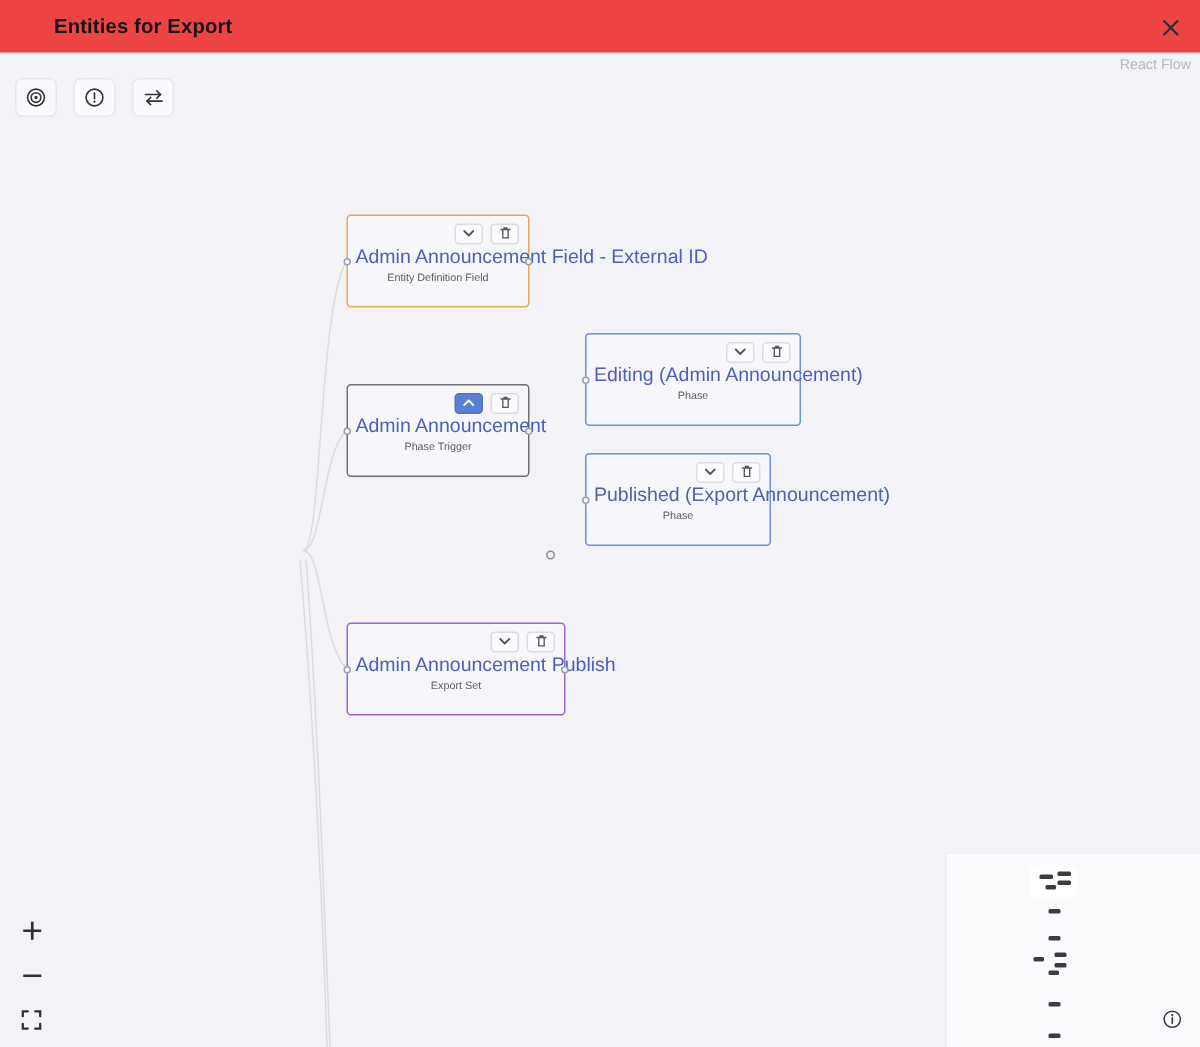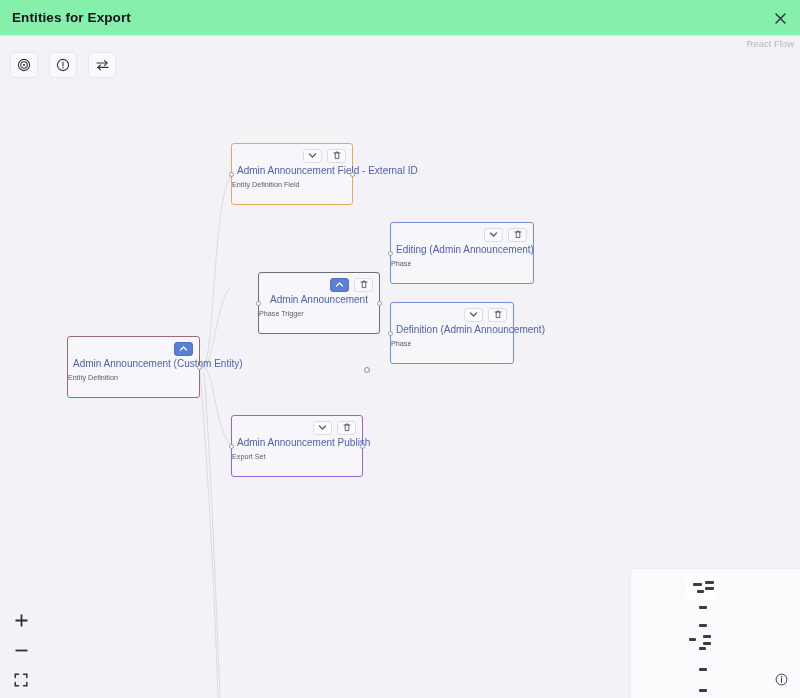--- a/index.html
+++ b/index.html
@@ -13,24 +13,25 @@
     position: relative;
     width: 800px; height: 698px;
     background: #f3f2f7;
     overflow: hidden;
   }
 
   
   .titlebar {
     position: absolute; top: 0; left: 0;
     width: 800px; height: 36px;
-    background: #86efac;
+    background: #ef4444;
     border-bottom: 1px solid #e3e3e8;
     display: flex; align-items: center;
     z-index: 40;
+    padding-left: 24px;
   }
   .titlebar-title {
     margin-left: 12px;
     font-size: 13.5px; font-weight: bold;
     color: #14141b;
     letter-spacing: .1px;
   }
   .close-btn {
     position: absolute; right: 10px; top: 8px;
     width: 20px; height: 20px;
@@ -98,27 +99,28 @@
     color: #55555f;
   }
   .hbtn.active {
     background: #5b7fd4;
     border-color: #4f72c8;
     color: #ffffff;
   }
   .hbtn svg { display: block; }
   .node-title {
     text-align: center;
-    font-size: 10px;
+    font-size: 13px;
     color: #4e5fb5;
     padding: 1px 5px 0 5px;
     line-height: 11px;
     white-space: nowrap;
   }
   .node-sub {
+    text-align: center;
     font-size: 7.2px;
     color: #5c5c66;
     padding-top: 4px;
     line-height: 10px;
   }
   .handle {
     position: absolute;
     width: 5px; height: 5px;
     border-radius: 50%;
     background: #f7f6fa;
@@ -206,53 +208,41 @@
 
         <path d="M202,331 C215,331 214,392 231,410"></path>
 
         <path d="M200,337 C207,420 214,540 218,662"></path>
         <path d="M204,337 C211,430 216,560 220,662"></path>
       </g>
     </svg>
 
     <div class="free-handle" style="left:364px; top:331px;"></div>
 
-    <div class="node" style="left:67px; top:300px; width:133px; height:62px; border-color:#9c6b72;">
-      <div class="node-head">
-        <div class="hbtn active">
-          <svg width="9" height="7" viewBox="0 0 9 7">
-            <path d="M1.5 5 L4.5 2 L7.5 5" stroke="#ffffff" stroke-width="1.3" fill="none" stroke-linecap="round" stroke-linejoin="round"></path>
-          </svg>
-        </div>
-      </div>
-      <div class="node-title">Admin Announcement (Custom Entity)</div>
-      <div class="node-sub">Entity Definition</div>
-      <div class="handle right"></div>
-    </div>
 
     <div class="node" style="left:231px; top:107px; width:122px; height:62px; border-color:#e2aa5e;">
       <div class="node-head">
         <div class="hbtn">
           <svg width="9" height="7" viewBox="0 0 9 7">
             <path d="M1.5 2 L4.5 5 L7.5 2" stroke="#55555f" stroke-width="1.2" fill="none" stroke-linecap="round" stroke-linejoin="round"></path>
           </svg>
         </div>
         <div class="hbtn">
           <svg width="8" height="9" viewBox="0 0 8 9">
             <path d="M1 2 H7 M2.2 2 V7.6 H5.8 V2 M3 2 V1 H5 V2" stroke="#55555f" stroke-width=".9" fill="none" stroke-linecap="round" stroke-linejoin="round"></path>
           </svg>
         </div>
       </div>
       <div class="node-title">Admin Announcement Field - External ID</div>
       <div class="node-sub">Entity Definition Field</div>
       <div class="handle left"></div>
       <div class="handle right"></div>
     </div>
 
-    <div class="node" style="left:231px; top:236px; width:122px; height:62px; border-color:#6f6f78;margin-left:27px;">
+    <div class="node" style="left:231px; top:220px; width:122px; height:62px; border-color:#6f6f78;">
       <div class="node-head">
         <div class="hbtn active">
           <svg width="9" height="7" viewBox="0 0 9 7">
             <path d="M1.5 5 L4.5 2 L7.5 5" stroke="#ffffff" stroke-width="1.3" fill="none" stroke-linecap="round" stroke-linejoin="round"></path>
           </svg>
         </div>
         <div class="hbtn">
           <svg width="8" height="9" viewBox="0 0 8 9">
             <path d="M1 2 H7 M2.2 2 V7.6 H5.8 V2 M3 2 V1 H5 V2" stroke="#55555f" stroke-width=".9" fill="none" stroke-linecap="round" stroke-linejoin="round"></path>
           </svg>
@@ -288,26 +278,26 @@
           <svg width="9" height="7" viewBox="0 0 9 7">
             <path d="M1.5 2 L4.5 5 L7.5 2" stroke="#55555f" stroke-width="1.2" fill="none" stroke-linecap="round" stroke-linejoin="round"></path>
           </svg>
         </div>
         <div class="hbtn">
           <svg width="8" height="9" viewBox="0 0 8 9">
             <path d="M1 2 H7 M2.2 2 V7.6 H5.8 V2 M3 2 V1 H5 V2" stroke="#55555f" stroke-width=".9" fill="none" stroke-linecap="round" stroke-linejoin="round"></path>
           </svg>
         </div>
       </div>
-      <div class="node-title">Definition (Admin Announcement)</div>
+      <div class="node-title">Published (Export Announcement)</div>
       <div class="node-sub">Phase</div>
       <div class="handle left"></div>
     </div>
 
-    <div class="node" style="left:231px; top:379px; width:132px; height:62px; border-color:#9a64d6;">
+    <div class="node" style="left:231px; top:379px; width:146px; height:62px; border-color:#9a64d6;">
       <div class="node-head">
         <div class="hbtn">
           <svg width="9" height="7" viewBox="0 0 9 7">
             <path d="M1.5 2 L4.5 5 L7.5 2" stroke="#55555f" stroke-width="1.2" fill="none" stroke-linecap="round" stroke-linejoin="round"></path>
           </svg>
         </div>
         <div class="hbtn">
           <svg width="8" height="9" viewBox="0 0 8 9">
             <path d="M1 2 H7 M2.2 2 V7.6 H5.8 V2 M3 2 V1 H5 V2" stroke="#55555f" stroke-width=".9" fill="none" stroke-linecap="round" stroke-linejoin="round"></path>
           </svg>

